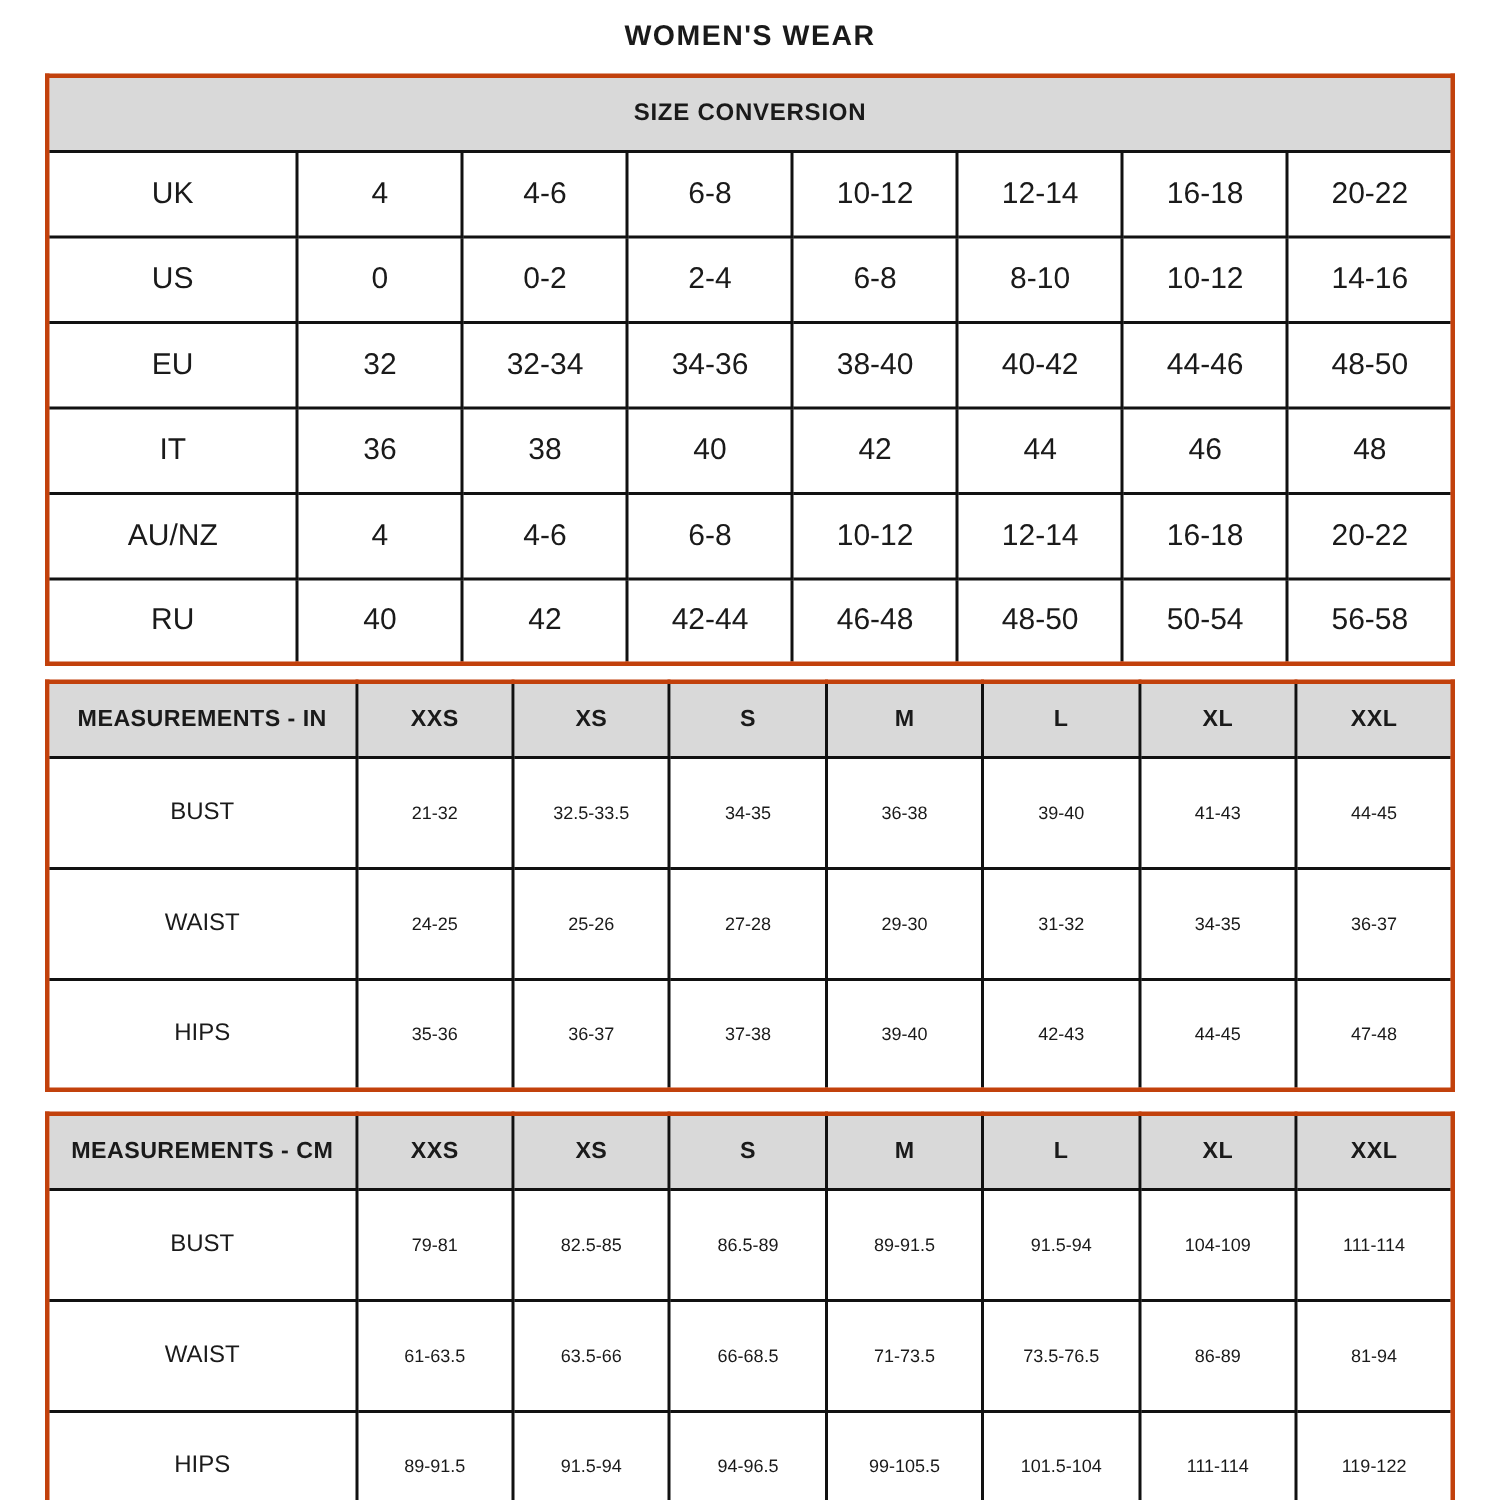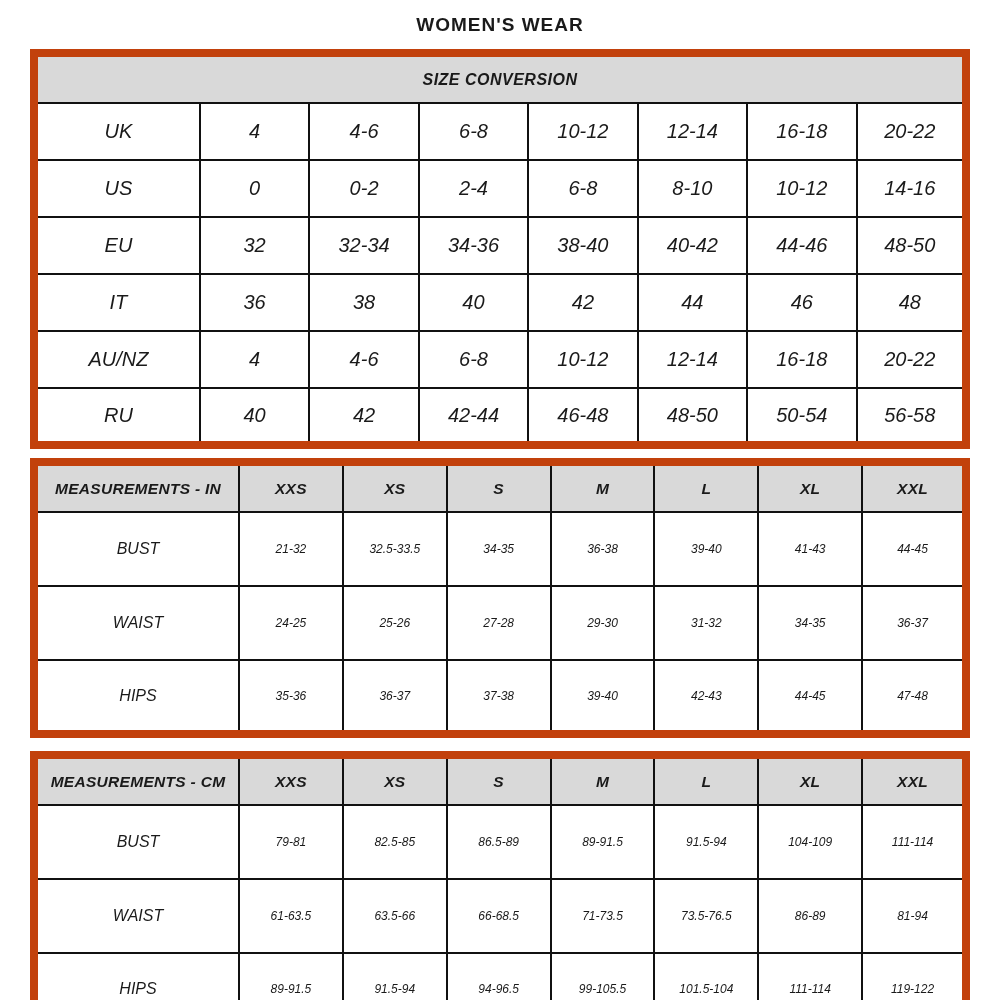--- a/index.html
+++ b/index.html
@@ -16,22 +16,21 @@
     text-align: center;
     font-size: 19px;
     font-weight: 700;
     letter-spacing: 1px;
     margin: 14px 0 13px 0;
   }
   table.grid {
     width: 100%;
     border-collapse: collapse;
     table-layout: fixed;
-    border: 8px solid #c2410c;
-    font-style: italic;
+    border: 3px solid #c2410c;
   }
   table.grid th, table.grid td {
     border: 2px solid #111111;
     text-align: center;
     vertical-align: middle;
     padding: 0 4px;
     overflow: hidden;
   }
   
   .banner-cell {

